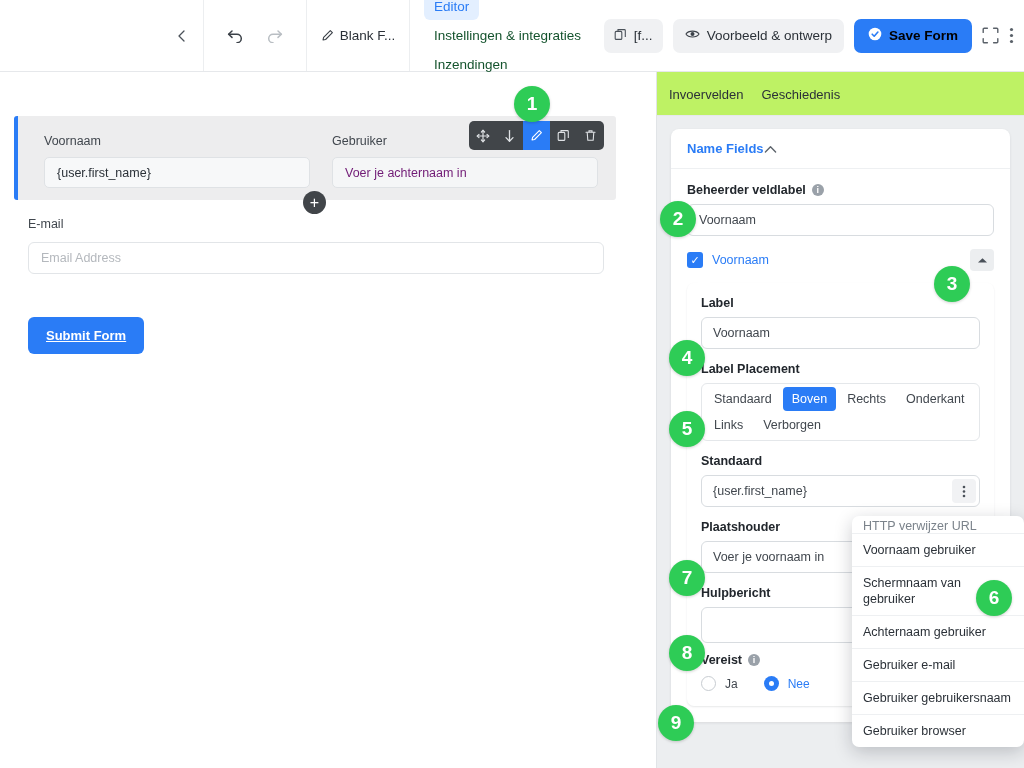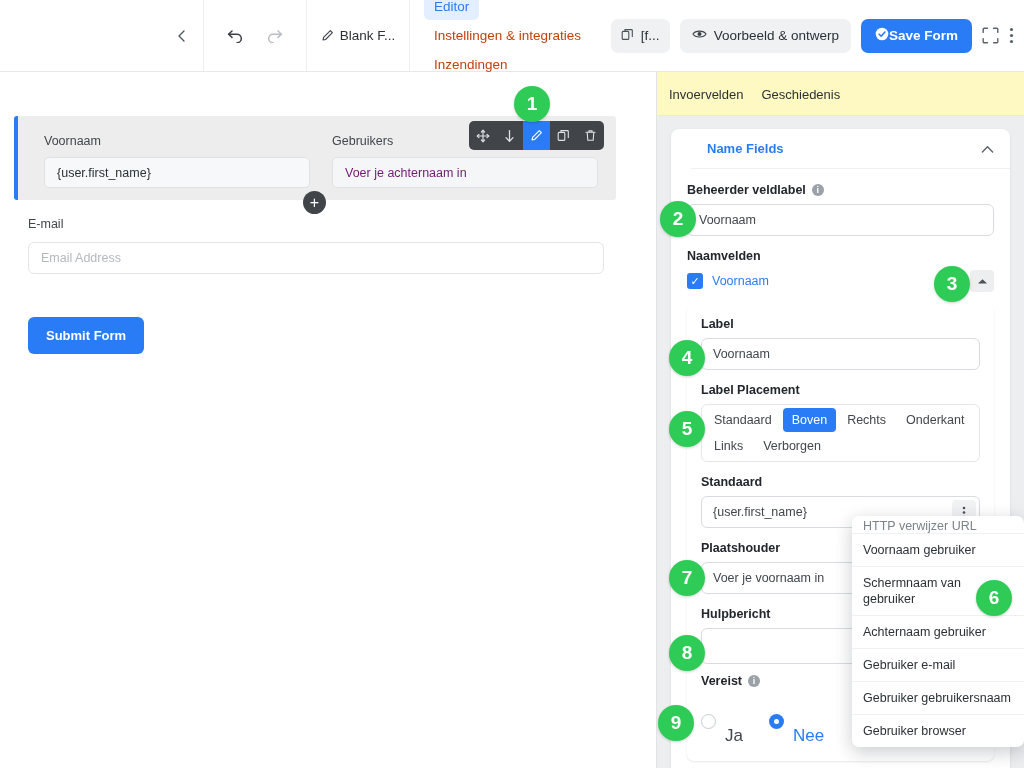--- a/index.html
+++ b/index.html
@@ -27,36 +27,36 @@
   .tb-formname .fname {
     font-size: 13.5px; color: #2b3138; white-space: nowrap;
   }
   .icon-btn { color: #4a5159; display: inline-flex; align-items: center; }
   .tabs-wrap {
     flex: 1; display: flex; flex-wrap: wrap; align-content: center;
     padding: 6px 0 6px 14px; gap: 2px 5px; max-width: 330px;
   }
   .tab {
     font-size: 13.5px; padding: 5px 10px; border-radius: 6px;
-    color: #c2410c; white-space: nowrap; cursor: pointer; line-height: 17px;
+    color: #14532d; white-space: nowrap; cursor: pointer; line-height: 17px;
   }
   .tab.active { background: #e3efff; color: #2a7cf6; font-weight: 500; }
   .tb-right {
     margin-left: auto; display: flex; align-items: center;
     gap: 10px; padding-right: 10px;
   }
   .pill {
     background: #f0f1f3; border-radius: 7px; height: 34px;
     display: flex; align-items: center; gap: 7px; padding: 0 12px;
     font-size: 13.5px; color: #2b3138; cursor: pointer; white-space: nowrap;
   }
   .pill.small { padding: 0 10px; }
   .btn-save {
-    background: #2a7cf6; color: #ffffff; border-radius: 7px; height: 34px;
-    display: flex; align-items: center; padding: 0 14px;
+    background: #2a7cf6; color: #000000; border-radius: 7px; height: 34px;
+    display: flex; align-items: center; gap: 7px; padding: 0 14px;
     font-size: 13.5px; font-weight: 600; cursor: pointer; white-space: nowrap;
   }
   .sq-icon { color: #5a6169; cursor: pointer; display: flex; align-items: center; }
 
   
   .canvas {
     position: absolute; left: 0; top: 72px; width: 656px; height: 696px;
     background: #ffffff; overflow: hidden;
   }
   .field-block {
@@ -98,47 +98,47 @@
   .email-input {
     position: absolute; left: 28px; top: 170px; width: 576px; height: 32px;
     background: #fff; border: 1px solid #e2e5e8; border-radius: 6px;
     display: flex; align-items: center; padding: 0 12px;
     font-size: 12.5px; color: #b4b8bd;
   }
   .submit-btn {
     position: absolute; left: 28px; top: 245px; height: 37px;
     background: #2a7cf6; color: #fff; border-radius: 6px;
     display: flex; align-items: center; padding: 0 18px;
-    font-size: 13px; font-weight: 600; cursor: pointer;
+    font-size: 13px; font-weight: 600; cursor: pointer; text-decoration: underline;
   }
 
   
   .panel {
     position: absolute; left: 656px; top: 72px; width: 368px; height: 696px;
     background: #eceef0; border-left: 1px solid #e1e4e7; overflow: hidden;
   }
   .panel-tabs {
-    height: 44px; background: #fef9c3; display: flex; align-items: center;
+    height: 44px; background: #bef264; display: flex; align-items: center;
     gap: 18px; padding: 0 12px; border-bottom: 1px solid #e6e8eb;
   }
   .ptab {
     font-size: 13px; color: #2b3138; cursor: pointer;
     height: 44px; display: flex; align-items: center; padding-top: 2px;
   }
   .ptab.active {
     color: #2a7cf6; border-bottom: 2px solid #2a7cf6; font-weight: 500;
   }
   .card {
     margin: 13px 14px 0 14px; background: #fff; border-radius: 8px;
     box-shadow: 0 1px 3px rgba(20,25,35,.09);
   }
   .card-head {
     height: 40px; display: flex; align-items: center;
-    justify-content: space-between; padding: 0 16px;
-    border-bottom: 1px solid #eef0f2; cursor: pointer; margin-left: 20px;
+    padding: 0 16px;
+    border-bottom: 1px solid #eef0f2; cursor: pointer;
   }
   .card-head .t { color: #2a7cf6; font-size: 13px; font-weight: 600; }
   .chev { color: #5d646c; }
   .card-body { padding: 14px 16px 16px 16px; background: #fff; border-radius: 0 0 8px 8px; }
   .sect-label {
     font-size: 12.5px; font-weight: 700; color: #22272d;
     display: flex; align-items: center; gap: 6px; margin-bottom: 7px;
   }
   .info-i {
     width: 12px; height: 12px; border-radius: 50%; background: #9aa1a9;
@@ -204,21 +204,21 @@
     width: 15px; height: 15px; border-radius: 50%;
     border: 1.5px solid #c7ccd1; background: #fff;
   }
   .radio.on {
     border: none; background: #2a7cf6;
     display: flex; align-items: center; justify-content: center;
   }
   .radio.on::after {
     content: ""; width: 5px; height: 5px; border-radius: 50%; background: #fff;
   }
-  .radio-lbl { font-size: 17px; color: #41474e; margin-top: 29px; }
+  .radio-lbl { font-size: 12px; color: #41474e; }
   .radio-lbl.sel { color: #2a7cf6; font-weight: 500; }
 
   
   .dropdown {
     position: absolute; left: 852px; top: 516px; width: 172px;
     background: #fff; border-radius: 7px;
     box-shadow: 0 5px 18px rgba(20,25,35,.22);
     overflow: hidden; z-index: 40;
   }
   .dd-item {
@@ -324,21 +324,21 @@
 
   <div class="canvas">
 
     <div class="field-block">
       <div class="fb-inner">
         <div class="fb-col">
           <div class="fld-label">Voornaam</div>
           <div class="fld-input">{user.first_name}</div>
         </div>
         <div class="fb-col">
-          <div class="fld-label">Gebruikers</div>
+          <div class="fld-label">Gebruiker</div>
           <div class="fld-input ph">Voer je achternaam in</div>
         </div>
       </div>
       <div class="block-toolbar">
         <div class="bt-item">
           <svg width="14" height="14" viewBox="0 0 14 14">
               <path d="M7 1.3 V12.7 M1.3 7 H12.7" stroke="#dfe2e5" stroke-width="1.2" stroke-linecap="round"></path>
               <path d="M7 1.3 L5.4 3 M7 1.3 L8.6 3 M7 12.7 L5.4 11 M7 12.7 L8.6 11 M1.3 7 L3 5.4 M1.3 7 L3 8.6 M12.7 7 L11 5.4 M12.7 7 L11 8.6" stroke="#dfe2e5" stroke-width="1.2" fill="none" stroke-linecap="round"></path>
             </svg>
         </div>
@@ -392,23 +392,20 @@
         </span>
       </div>
       <div class="card-body">
 
         <div class="sect-label">
           <span>Beheerder veldlabel</span>
           <i class="info-i">i</i>
         </div>
         <div class="text-input mb12">Voornaam</div>
 
-        <div class="sect-label">
-          <span>Naamvelden</span>
-        </div>
 
         <div class="row-check">
           <div class="chk-left">
             <span class="checkbox">✓</span>
             <span class="chk-text">Voornaam</span>
           </div>
           <span class="collapse-btn">
             <svg width="11" height="7" viewBox="0 0 11 7">
                 <path d="M1 5.6 L5.5 1.3 L10 5.6 Z" fill="#4a5159"></path>
               </svg>

